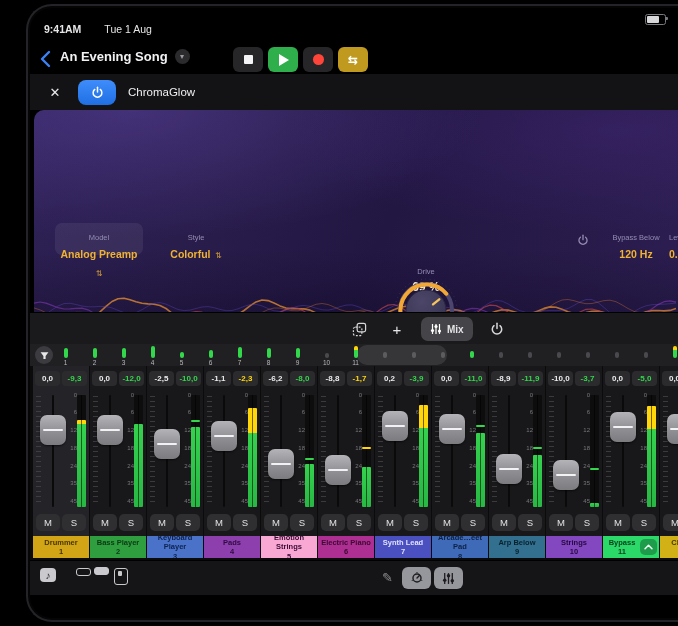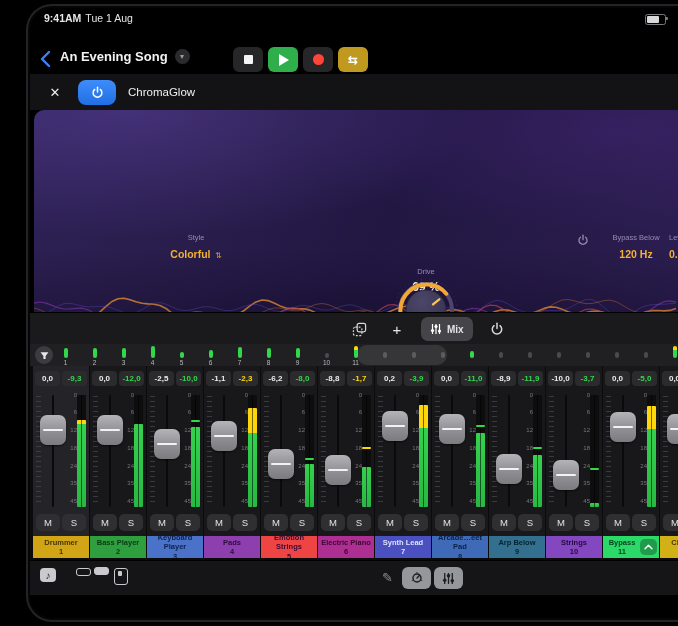--- a/index.html
+++ b/index.html
@@ -6,21 +6,21 @@
   .page{position:relative;width:678px;height:626px;background:#000;overflow:hidden;
         font-family:"Liberation Sans","DejaVu Sans",sans-serif;color:#e8e8ea;}
   .device{position:absolute;left:26px;top:4px;width:652px;height:618px;
           background:#050506;border:2px solid #242428;border-right:none;
           border-radius:26px 0 0 26px;box-sizing:border-box;}
   .camera{position:absolute;left:351px;top:4px;width:5px;height:5px;border-radius:50%;
           background:#1c1c22;box-shadow:0 0 0 1px #101014;}
   .screen{position:absolute;left:2px;top:2px;width:648px;height:610px;background:#000;
           border-radius:22px 0 0 22px;overflow:hidden;}
   
-  .statusbar{position:absolute;left:14px;top:4px;font-size:10.5px;color:#e6e6e8;display:flex;gap:4px;}
+  .statusbar{position:absolute;left:14px;top:15px;font-size:10.5px;color:#e6e6e8;display:flex;gap:23px;}
   .statusbar .t{font-weight:bold;}
   .battery{position:absolute;right:12px;top:6px;width:19px;height:9px;border:1px solid #7a7a7e;
            border-radius:2.5px;}
   .battery::after{content:"";position:absolute;left:1px;top:1px;bottom:1px;width:12px;background:#d8d8da;border-radius:1px;}
   .battery::before{content:"";position:absolute;right:-3px;top:2px;width:2px;height:3px;background:#7a7a7e;border-radius:0 1px 1px 0;}
   
   .navbar{position:absolute;left:0;top:36px;width:100%;height:30px;}
   .back{position:absolute;left:10px;top:4px;width:18px;height:22px;display:flex;align-items:center;}
   .song{position:absolute;left:30px;top:5px;display:flex;align-items:center;gap:7px;font-size:13px;font-weight:bold;color:#f2f2f4;}
   .drop{width:15px;height:15px;border-radius:50%;background:#2b2b2e;color:#9a9aa0;font-size:8px;
@@ -184,20 +184,25 @@
     <div class="panel">
       <svg class="waves" id="waves" viewBox="0 0 646 92">
             <path d="M0.0,50.0L6.0,54.4L12.0,57.0L18.0,57.5L24.0,56.4L30.0,55.0L36.0,54.2L42.0,54.3L48.0,54.4L54.0,53.5L60.0,50.7L66.0,45.9L72.0,40.4L78.0,35.5L84.0,32.7L90.0,32.3L96.0,33.7L102.0,35.7L108.0,37.2L114.0,37.9L120.0,38.3L126.0,39.5L132.0,42.5L138.0,47.2L144.0,52.6L150.0,57.2L156.0,59.7L162.0,59.7L168.0,57.7L174.0,55.1L180.0,53.1L186.0,52.1L192.0,51.7L198.0,50.7L204.0,48.4L210.0,44.5L216.0,39.8L222.0,35.9L228.0,34.0L234.0,34.6L240.0,37.0L246.0,39.9L252.0,42.0L258.0,42.8L264.0,42.8L270.0,42.9L276.0,44.1L282.0,46.9L288.0,50.5L294.0,53.6L300.0,54.9L306.0,54.0L312.0,51.4L318.0,48.6L324.0,46.7L330.0,46.4L336.0,47.3L342.0,48.2L348.0,48.0L354.0,46.3L360.0,43.7L366.0,41.2L372.0,40.2L378.0,41.1L384.0,43.5L390.0,46.1L396.0,47.6L402.0,47.4L408.0,45.9L414.0,44.2L420.0,43.6L426.0,44.6L432.0,46.9L438.0,49.2L444.0,50.3L450.0,49.6L456.0,47.5L462.0,45.2L468.0,43.8L474.0,44.1L480.0,45.7L486.0,47.5L492.0,48.3L498.0,47.3L504.0,44.9L510.0,42.4L516.0,40.9L522.0,41.3L528.0,43.3L534.0,45.8L540.0,47.5L546.0,47.7L552.0,46.6L558.0,45.3L564.0,45.0L570.0,46.5L576.0,49.2L582.0,52.1L588.0,53.8L594.0,53.5L600.0,51.3L606.0,48.2L612.0,45.7L618.0,44.5L624.0,44.5L630.0,44.9L636.0,44.4L642.0,42.5" fill="none" stroke="#ff9d3c" stroke-width="1.6" opacity="0.95" stroke-linejoin="round"></path>
             <path d="M0.0,53.8L6.0,51.6L12.0,48.9L18.0,47.1L24.0,47.0L30.0,48.5L36.0,50.6L42.0,51.9L48.0,51.8L54.0,50.2L60.0,48.1L66.0,46.9L72.0,47.4L78.0,49.5L84.0,52.1L90.0,53.8L96.0,53.9L102.0,52.2L108.0,49.7L114.0,47.9L120.0,47.5L126.0,48.5L132.0,50.2L138.0,51.2L144.0,50.8L150.0,48.9L156.0,46.7L162.0,45.5L168.0,46.2L174.0,48.7L180.0,52.1L186.0,54.9L192.0,55.9L198.0,55.0L204.0,52.9L210.0,50.8L216.0,49.8L222.0,50.0L228.0,50.6L234.0,50.6L240.0,49.1L246.0,46.4L252.0,43.4L258.0,41.7L264.0,42.3L270.0,45.3L276.0,49.6L282.0,53.8L288.0,56.4L294.0,57.0L300.0,56.2L306.0,54.9L312.0,54.1L318.0,54.1L324.0,54.2L330.0,53.3L336.0,50.7L342.0,46.7L348.0,42.3L354.0,39.1L360.0,38.5L366.0,40.7L372.0,44.8L378.0,49.4L384.0,53.0L390.0,54.9L396.0,55.5L402.0,55.5L408.0,56.0L414.0,57.0L420.0,57.9L426.0,57.6L432.0,55.2L438.0,50.9L444.0,45.7L450.0,41.2L456.0,39.1L462.0,39.6L468.0,42.4L474.0,46.0L480.0,49.0L486.0,50.7L492.0,51.3L498.0,51.8L504.0,53.0L510.0,55.1L516.0,57.3L522.0,58.6L528.0,57.8L534.0,54.7L540.0,50.2L546.0,46.0L552.0,43.3L558.0,43.0L564.0,44.6L570.0,46.9L576.0,48.6L582.0,49.0L588.0,48.5L594.0,48.1L600.0,48.7L606.0,50.6L612.0,53.4L618.0,55.7L624.0,56.3L630.0,54.8L636.0,51.8L642.0,48.6" fill="none" stroke="#ff5a64" stroke-width="1.2" opacity="0.7" stroke-linejoin="round"></path>
             <path d="M0.0,37.2L6.0,36.0L12.0,37.1L18.0,39.4L24.0,41.7L30.0,43.0L36.0,42.9L42.0,42.3L48.0,42.2L54.0,43.8L60.0,47.2L66.0,51.5L72.0,55.3L78.0,57.6L84.0,57.9L90.0,57.0L96.0,56.2L102.0,56.5L108.0,58.2L114.0,60.5L120.0,62.3L126.0,62.4L132.0,60.6L138.0,57.6L144.0,54.7L150.0,53.1L156.0,53.2L162.0,54.3L168.0,55.3L174.0,55.0L180.0,53.1L186.0,50.2L192.0,47.7L198.0,46.6L204.0,47.5L210.0,49.5L216.0,51.5L222.0,52.3L228.0,51.5L234.0,49.6L240.0,47.8L246.0,47.3L252.0,48.6L258.0,51.1L264.0,53.5L270.0,54.6L276.0,53.9L282.0,52.1L288.0,50.3L294.0,49.7L300.0,50.8L306.0,53.1L312.0,55.5L318.0,56.6L324.0,56.0L330.0,54.0L336.0,52.0L342.0,51.2L348.0,51.9L354.0,53.9L360.0,55.9L366.0,56.5L372.0,55.4L378.0,52.8L384.0,50.0L390.0,48.2L396.0,48.1L402.0,49.3L408.0,50.5L414.0,50.7L420.0,49.3L426.0,46.6L432.0,43.8L438.0,42.3L444.0,42.7L450.0,44.8L456.0,47.4L462.0,49.2L468.0,49.5L474.0,48.7L480.0,47.9L486.0,48.4L492.0,50.7L498.0,54.4L504.0,58.6L510.0,61.6L516.0,62.9L522.0,62.5L528.0,61.5L534.0,61.1L540.0,62.0L546.0,64.0L552.0,65.9L558.0,66.5L564.0,64.9L570.0,61.5L576.0,57.3L582.0,53.7L588.0,51.6L594.0,50.8L600.0,50.5L606.0,49.3L612.0,46.6L618.0,42.7L624.0,38.6L630.0,35.7L636.0,34.9L642.0,36.2" fill="none" stroke="#c04dff" stroke-width="1.2" opacity="0.55" stroke-linejoin="round"></path>
             <path d="M0.0,50.4L6.0,50.6L12.0,48.1L18.0,43.9L24.0,40.0L30.0,37.6L36.0,37.3L42.0,38.5L48.0,40.0L54.0,40.8L60.0,40.8L66.0,40.4L72.0,40.6L78.0,41.9L84.0,44.3L90.0,46.6L96.0,47.7L102.0,46.6L108.0,43.7L114.0,40.1L120.0,37.4L126.0,36.6L132.0,38.1L138.0,40.9L144.0,43.5L150.0,44.6L156.0,44.1L162.0,42.5L168.0,41.0L174.0,40.6L180.0,41.7L186.0,43.4L192.0,44.7L198.0,44.5L204.0,42.8L210.0,40.4L216.0,38.6L222.0,38.4L228.0,39.9L234.0,42.5L240.0,44.8L246.0,45.5L252.0,44.4L258.0,42.1L264.0,40.1L270.0,39.4L276.0,40.3L282.0,42.2L288.0,43.8L294.0,44.1L300.0,42.9L306.0,40.7L312.0,39.1L318.0,38.9L324.0,40.6L330.0,43.3L336.0,45.7L342.0,46.5L348.0,45.3L354.0,42.6L360.0,39.8L366.0,38.2L372.0,38.4L378.0,39.9L384.0,41.7L390.0,42.8L396.0,42.6L402.0,41.6L408.0,41.0L414.0,41.5L420.0,43.3L426.0,45.7L432.0,47.3L438.0,47.0L444.0,44.3L450.0,40.3L456.0,36.5L462.0,34.5L468.0,35.1L474.0,37.9L480.0,41.6L486.0,44.7L492.0,46.3L498.0,46.3L504.0,45.5L510.0,44.8L516.0,44.6L522.0,44.7L528.0,44.2L534.0,42.5L540.0,39.4L546.0,35.9L552.0,33.5L558.0,33.6L564.0,36.5L570.0,41.5L576.0,46.7L582.0,50.3L588.0,51.1L594.0,49.2L600.0,45.7L606.0,42.2L612.0,39.8L618.0,38.7L624.0,38.4L630.0,38.2L636.0,37.7L642.0,37.1" fill="none" stroke="#7a5cff" stroke-width="1" opacity="0.4" stroke-linejoin="round"></path>
             <path d="M0.0,41.9L6.0,43.9L12.0,46.7L18.0,49.2L24.0,50.1L30.0,49.3L36.0,47.6L42.0,46.3L48.0,46.4L54.0,48.2L60.0,50.8L66.0,53.0L72.0,53.6L78.0,52.5L84.0,50.5L90.0,48.7L96.0,48.4L102.0,49.8L108.0,52.2L114.0,54.2L120.0,54.7L126.0,53.6L132.0,51.4L138.0,49.6L144.0,49.1L150.0,50.3L156.0,52.5L162.0,54.4L168.0,54.9L174.0,53.6L180.0,51.1L186.0,48.8L192.0,47.8L198.0,48.4L204.0,50.0L210.0,51.4L216.0,51.3L222.0,49.5L228.0,46.5L234.0,43.6L240.0,42.0L246.0,42.1L252.0,43.4L258.0,44.7L264.0,44.8L270.0,43.2L276.0,40.7L282.0,38.3L288.0,37.5L294.0,38.5L300.0,41.0L306.0,43.7L312.0,45.4L318.0,45.5L324.0,44.6L330.0,44.0L336.0,44.7L342.0,47.2L348.0,51.2L354.0,55.3L360.0,58.2L366.0,59.3L372.0,59.2L378.0,58.8L384.0,59.5L390.0,61.7L396.0,65.0L402.0,68.2L408.0,69.9L414.0,69.6L420.0,67.7L426.0,65.2L432.0,63.6L438.0,63.3L444.0,64.1L450.0,64.8L456.0,64.2L462.0,61.7L468.0,57.6L474.0,53.1L480.0,49.7L486.0,47.9L492.0,47.5L498.0,47.5L504.0,46.5L510.0,44.0L516.0,40.3L522.0,36.6L528.0,34.0L534.0,33.5L540.0,34.7L546.0,36.5L552.0,37.7L558.0,37.5L564.0,36.1L570.0,34.6L576.0,34.2L582.0,35.7L588.0,38.9L594.0,42.5L600.0,45.4L606.0,46.7L612.0,46.5L618.0,45.7L624.0,45.8L630.0,47.5L636.0,50.5L642.0,54.0" fill="none" stroke="#ff8a3c" stroke-width="1" opacity="0.45" stroke-linejoin="round"></path>
           </svg>
       <div class="panel-dim"></div>
 
+      <div class="modelbox">
+        <span class="plabel">Model</span><br>
+        <span class="gold">Analog Preamp</span>
+        <span class="stepper"></span>
+      </div>
       <div class="stylebox">
         <span class="plabel">Style</span><br>
         <span class="gold">Colorful</span>
         <span class="stepper"></span>
       </div>
 
       <div class="pwr-dim">
         <svg width="12" height="12" viewBox="0 0 16 16">
           <line x1="8" y1="1.5" x2="8" y2="7.5" stroke="#b9b2d4" stroke-width="1.7" stroke-linecap="round"></line>
           <path d="M4.6 4.2 A5.4 5.4 0 1 0 11.4 4.2" fill="none" stroke="#b9b2d4" stroke-width="1.7" stroke-linecap="round"></path>
@@ -527,21 +532,21 @@
               <div class="mbar">
                 <div class="mfill" style="height: 38%; background: linear-gradient(rgb(53, 209, 78), rgb(40, 184, 68));"></div>
                 <div class="msplit"></div>
                 <div class="ptick" style="bottom: 42%; background: rgb(50, 215, 75);"></div>
               </div>
             </div>
             <div class="msrow">
               <div class="msbtn">M</div>
               <div class="msbtn">S</div>
             </div>
-            <div class="nm" style="background: #ef4444; color: rgb(58, 10, 55);">
+            <div class="nm" style="background: #f9a8d4; color: rgb(58, 10, 55);">
               <span>Emotion Strings</span>
               <span>5</span>
             </div>
           </div>
           <div class="strip" style="left: 288px;">
             <div class="chips">
               <div class="chip">-8,8</div>
               <div class="chip" style="color: rgb(255, 214, 10);">-1,7</div>
             </div>
             <div class="fzone">

